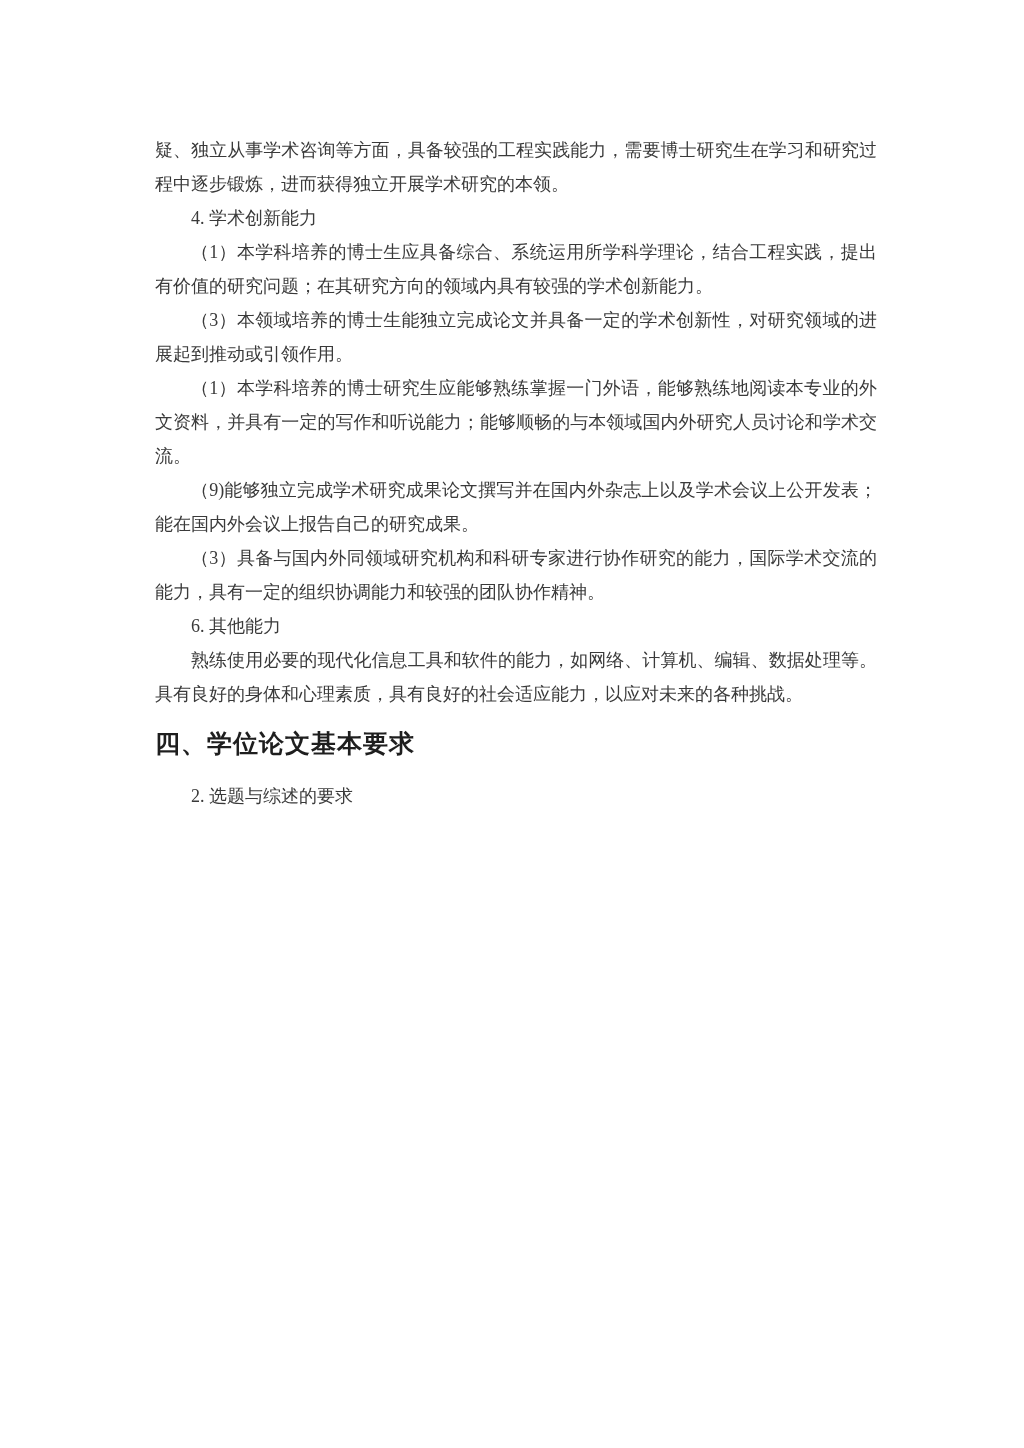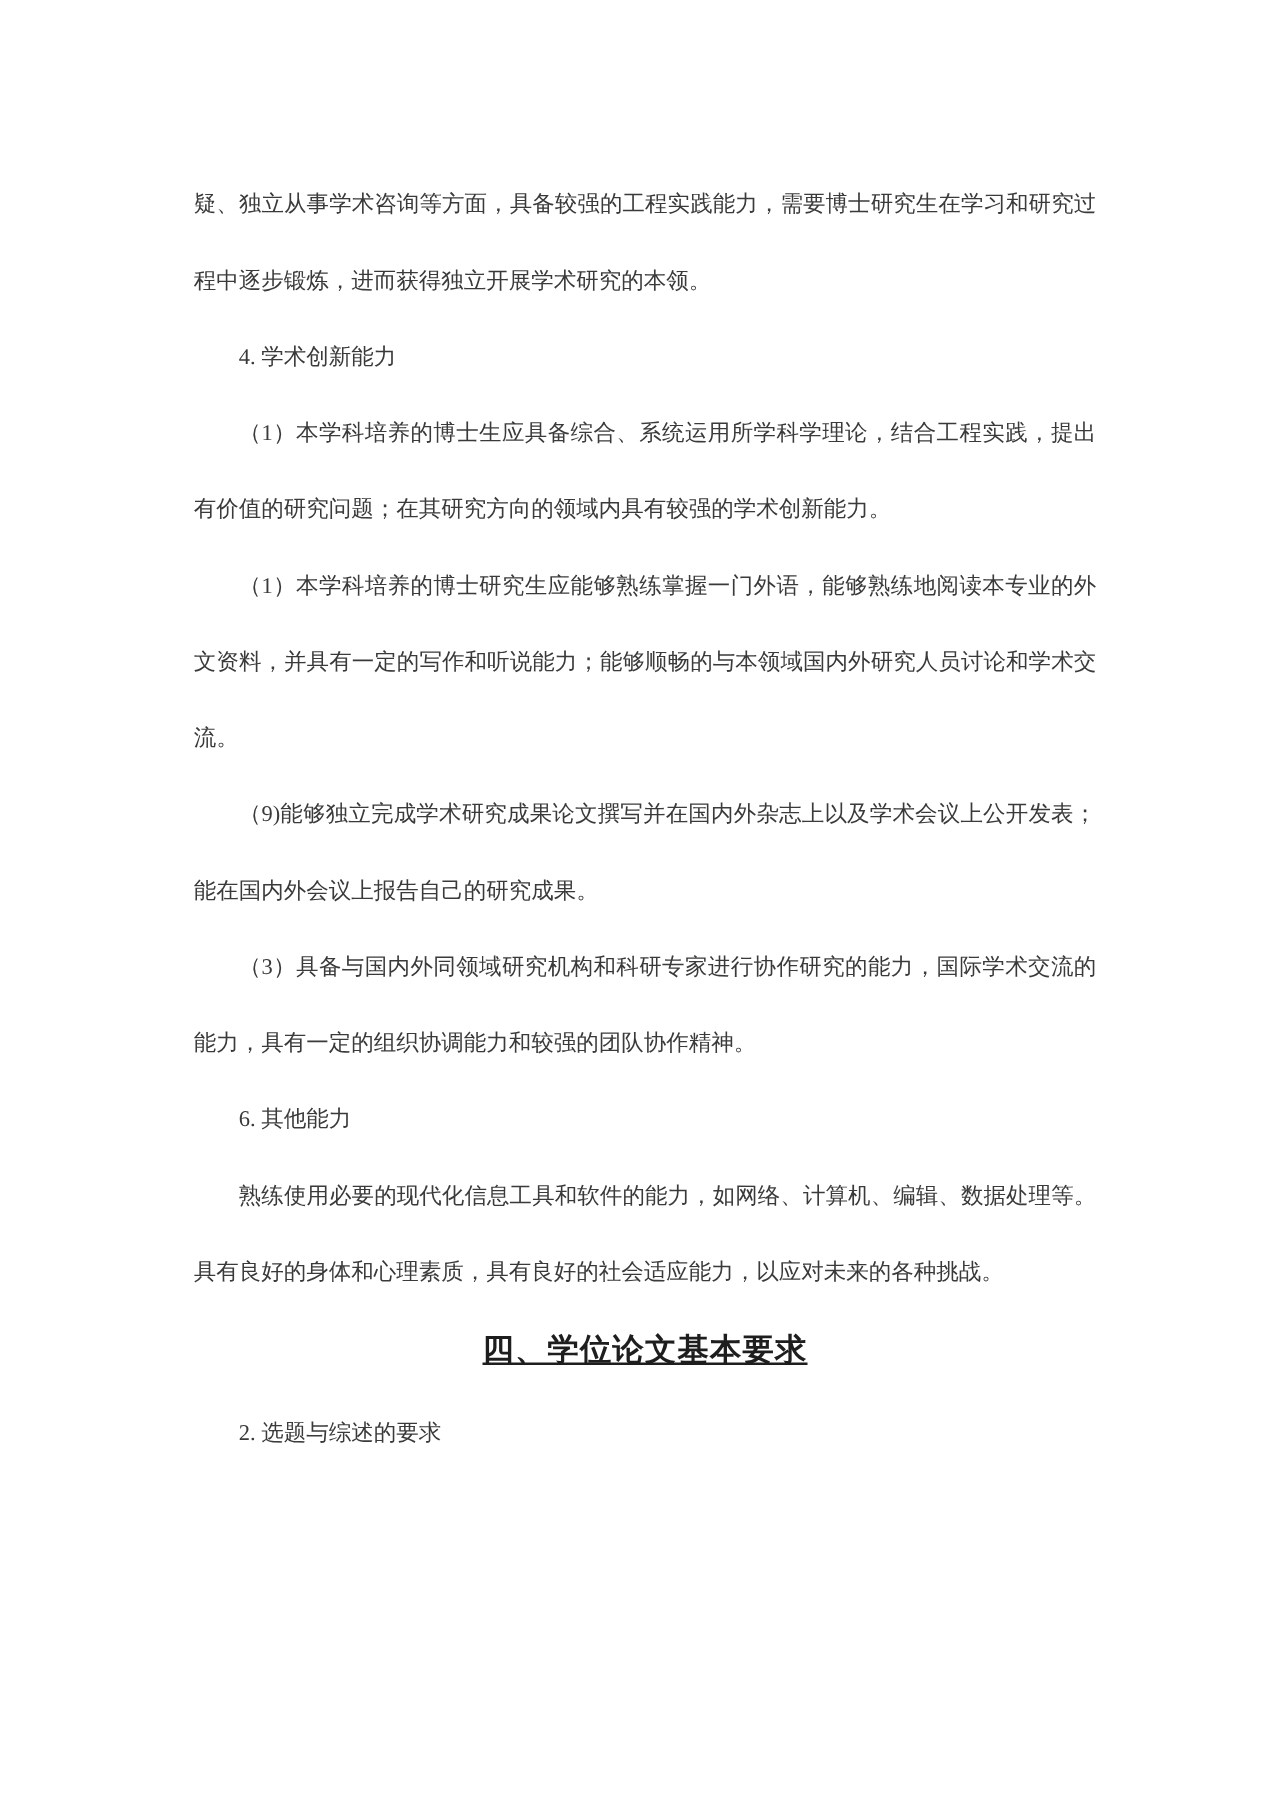--- a/index.html
+++ b/index.html
@@ -20,49 +20,49 @@
     top: 0;
     left: 155px;
     width: 722px;
     padding-top: 133px;
     box-sizing: content-box;
   }
   .doc p.body {
     margin: 0;
     font-family: "Liberation Serif", "DejaVu Serif", serif;
     font-size: 18px;
-    line-height: 61px;
+    line-height: 34px;
     color: #3a3a3a;
     text-align: justify;
     text-justify: inter-character;
     letter-spacing: 0;
   }
   .doc p.indent {
     text-indent: 2em;
   }
   .doc h2.heading {
     margin: 2px 0 6px 0;
     font-family: "Liberation Sans", "DejaVu Sans", sans-serif;
     font-weight: 700;
     font-size: 25px;
     line-height: 60px;
     color: #1e1e1e;
     letter-spacing: 1px;
-    text-align: center;
-    text-decoration: underline;
+    text-align: left;
   }
 </style>
 </head>
 <body>
 
 <div class="page">
   <div class="doc" id="doc-body">
       <p class="body">疑、独立从事学术咨询等方面，具备较强的工程实践能力，需要博士研究生在学习和研究过程中逐步锻炼，进而获得独立开展学术研究的本领。</p>
       <p class="body indent">4. 学术创新能力</p>
       <p class="body indent">（1）本学科培养的博士生应具备综合、系统运用所学科学理论，结合工程实践，提出有价值的研究问题；在其研究方向的领域内具有较强的学术创新能力。</p>
+      <p class="body indent">（3）本领域培养的博士生能独立完成论文并具备一定的学术创新性，对研究领域的进展起到推动或引领作用。</p>
       <p class="body indent">（1）本学科培养的博士研究生应能够熟练掌握一门外语，能够熟练地阅读本专业的外文资料，并具有一定的写作和听说能力；能够顺畅的与本领域国内外研究人员讨论和学术交流。</p>
       <p class="body indent">（9)能够独立完成学术研究成果论文撰写并在国内外杂志上以及学术会议上公开发表；能在国内外会议上报告自己的研究成果。</p>
       <p class="body indent">（3）具备与国内外同领域研究机构和科研专家进行协作研究的能力，国际学术交流的能力，具有一定的组织协调能力和较强的团队协作精神。</p>
       <p class="body indent">6. 其他能力</p>
       <p class="body indent">熟练使用必要的现代化信息工具和软件的能力，如网络、计算机、编辑、数据处理等。具有良好的身体和心理素质，具有良好的社会适应能力，以应对未来的各种挑战。</p>
       <h2 class="heading">四、学位论文基本要求</h2>
       <p class="body indent">2. 选题与综述的要求</p>
     </div>
 </div>
 

